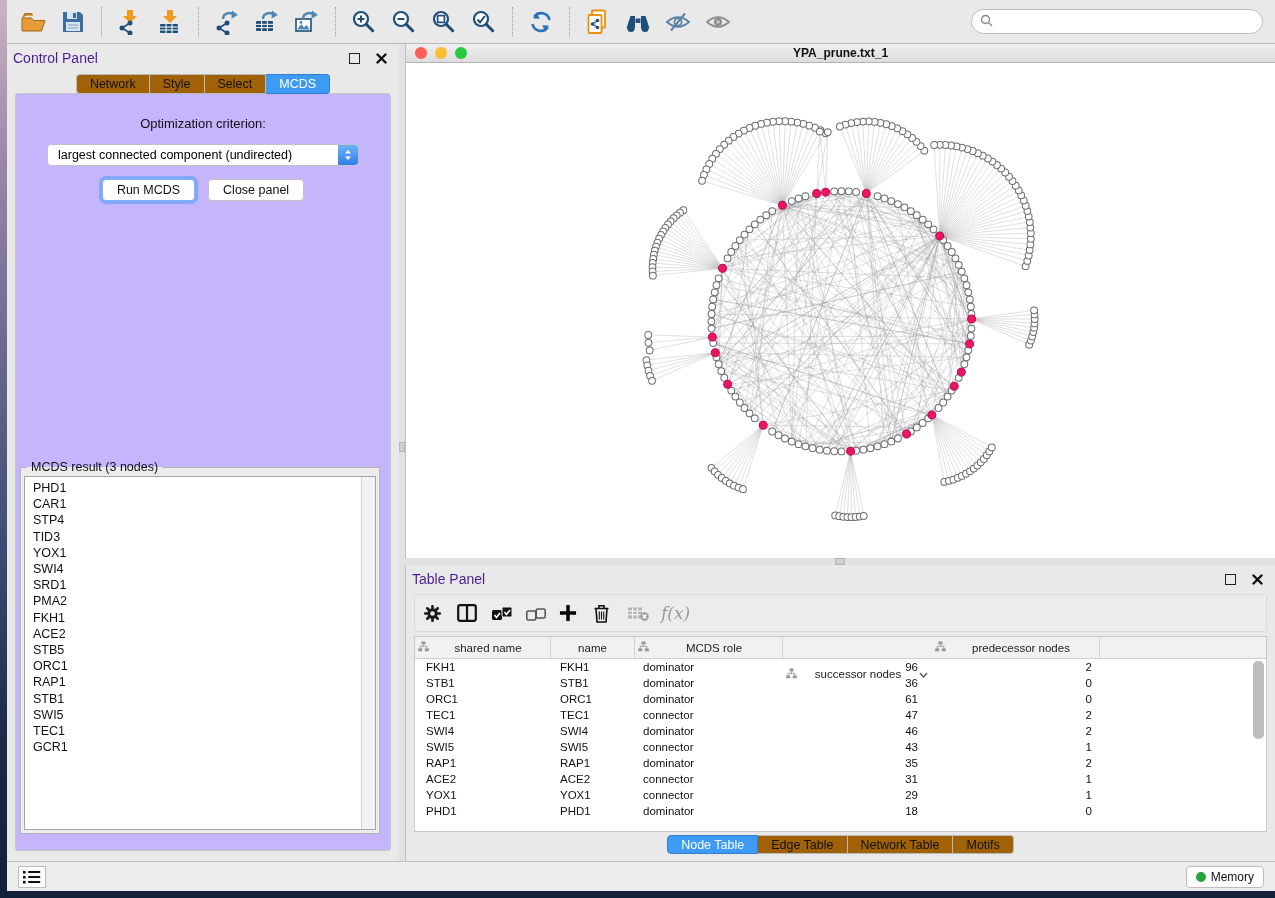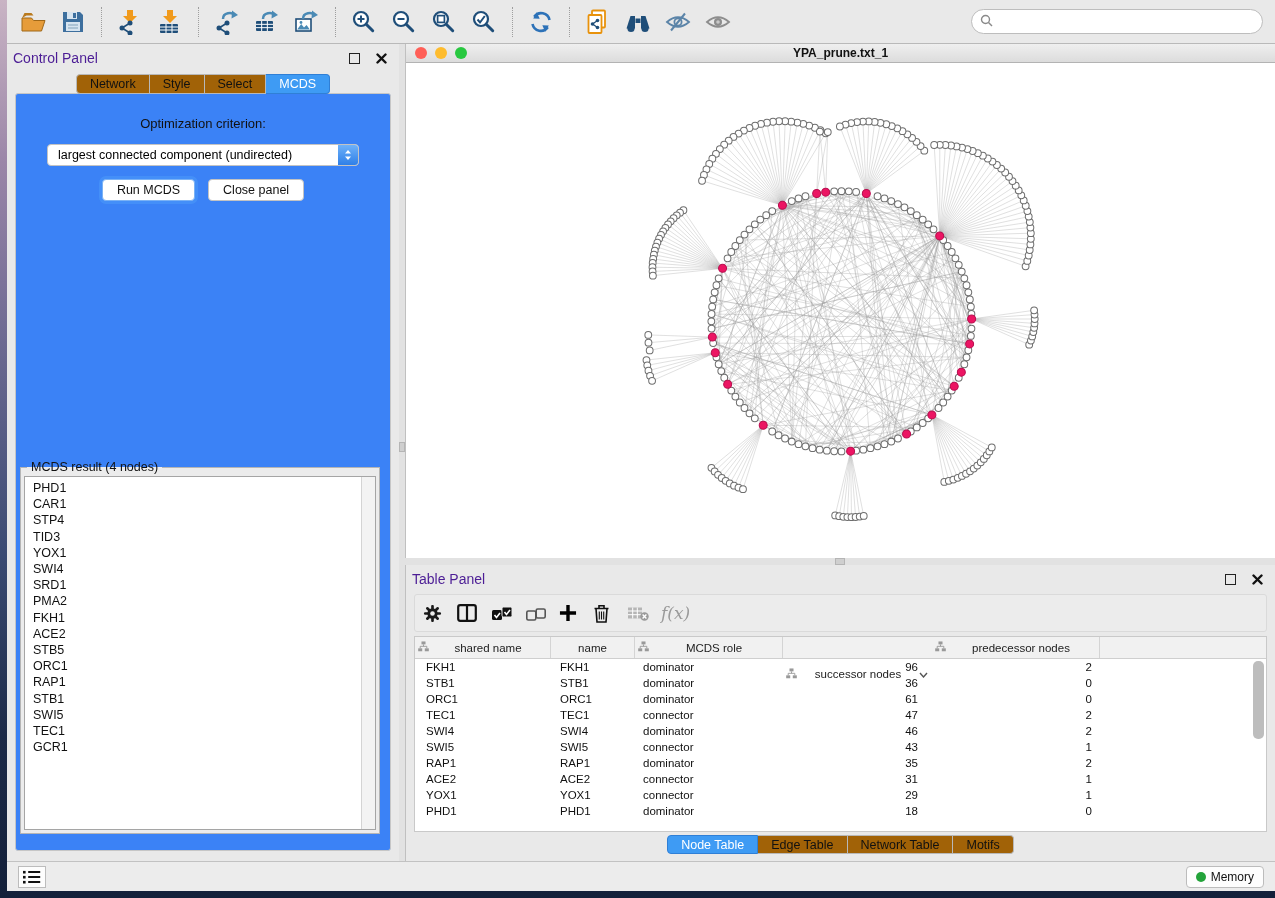--- a/index.html
+++ b/index.html
@@ -26,21 +26,21 @@
   .panel-head .spacer{flex:1}
   .float-box{width:9px;height:9px;border:1.5px solid #222;display:inline-block}
   .icon-btn{background:none;border:none;padding:2px;display:flex;align-items:center;justify-content:center}
   .head-icons{display:flex;align-items:center;gap:12px}
   .seg{display:flex;justify-content:center}
   .seg-btn{height:20px;padding:0 13px;font-size:12.5px;color:#111;background:#a16207;border:1px solid #b8b8b8;border-left:none;display:flex;align-items:center;font-family:"Liberation Sans",sans-serif}
   .seg-btn:first-child{border-left:1px solid #b8b8b8;border-radius:4px 0 0 4px}
   .seg-btn:last-child{border-radius:0 4px 4px 0}
   .seg-btn.active{background:var(--accent,#3e9bf4);border-color:#2f7fd6;color:#fff}
   .cp-tabs{position:absolute;left:0;right:0;top:30px;z-index:2}
-  .cp-content{position:absolute;left:8px;right:8px;top:49px;bottom:10px;background:#3b82f6;border:1px solid #c6c6c6;border-radius:3px}
+  .cp-content{position:absolute;left:8px;right:8px;top:49px;bottom:10px;background:#c4b5fd;border:1px solid #c6c6c6;border-radius:3px}
   .opt-label{margin-top:22px;text-align:center;font-size:13px;color:#111}
   .combo{display:flex;width:312px;height:22px;margin:13px auto 0;background:#fff;border:1px solid #c3c3c3;border-radius:4px;box-sizing:border-box}
   .combo-text{flex:1;font-size:12.5px;display:flex;align-items:center;padding-left:10px;white-space:nowrap;overflow:hidden}
   .combo-btn{width:20px;border-radius:0 3px 3px 0;background:linear-gradient(#6eb1f9,#2f7fe8);display:flex;align-items:center;justify-content:center;border:none;padding:0}
   .btn-row{display:flex;justify-content:center;gap:13px;margin-top:13px}
   .mac-btn{height:22px;padding:0 14px;font-size:12.5px;background:#fff;border:1px solid #c3c3c3;border-radius:4px;font-family:"Liberation Sans",sans-serif;color:#111}
   .mac-btn.focus-ring{box-shadow:0 0 0 3px rgba(77,155,250,.55);border-color:#7ab2f5}
   .mcds-fieldset{position:absolute;left:4px;right:10px;bottom:16px;height:372px;border:1px solid #b5b5b5;margin:0;padding:0;background:#ececec}
   .mcds-legend{font-size:12.5px;padding:0 4px;margin-left:6px;color:#111}
   .mcds-listwrap{position:absolute;left:3px;right:3px;top:2px;bottom:3px;background:#fff;border:1px solid #a5a5a5}
@@ -285,21 +285,21 @@
                 <path d="M1 4.5L4 1l3 3.5z" fill="#fff"></path>
                 <path d="M1 7.5L4 11l3-3.5z" fill="#fff"></path>
               </svg>
           </button>
         </div>
         <div class="btn-row">
           <button class="mac-btn focus-ring">Run MCDS</button>
           <button class="mac-btn">Close panel</button>
         </div>
         <fieldset class="mcds-fieldset">
-          <legend class="mcds-legend">MCDS result (4 nodes)</legend>
+          <legend class="mcds-legend">MCDS result (3 nodes)</legend>
           <div class="mcds-listwrap">
             <ul class="mcds-list" id="mcds-list">
                 <li>PHD1</li>
                 <li>CAR1</li>
                 <li>STP4</li>
                 <li>TID3</li>
                 <li>YOX1</li>
                 <li>SWI4</li>
                 <li>SRD1</li>
                 <li>PMA2</li>

